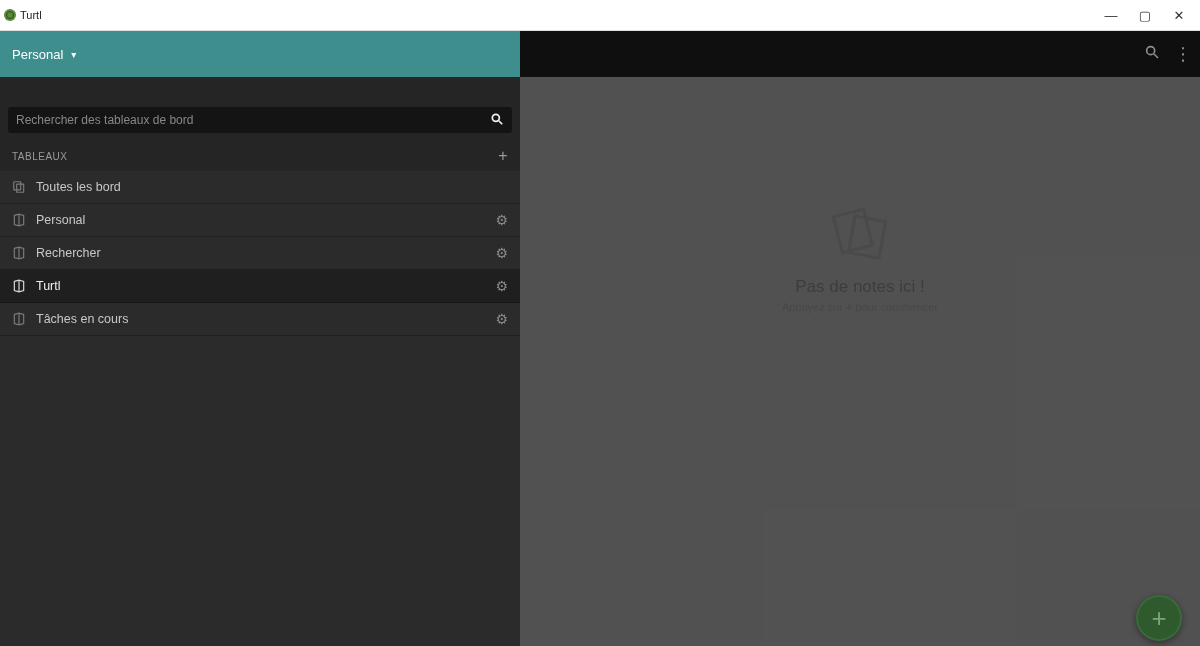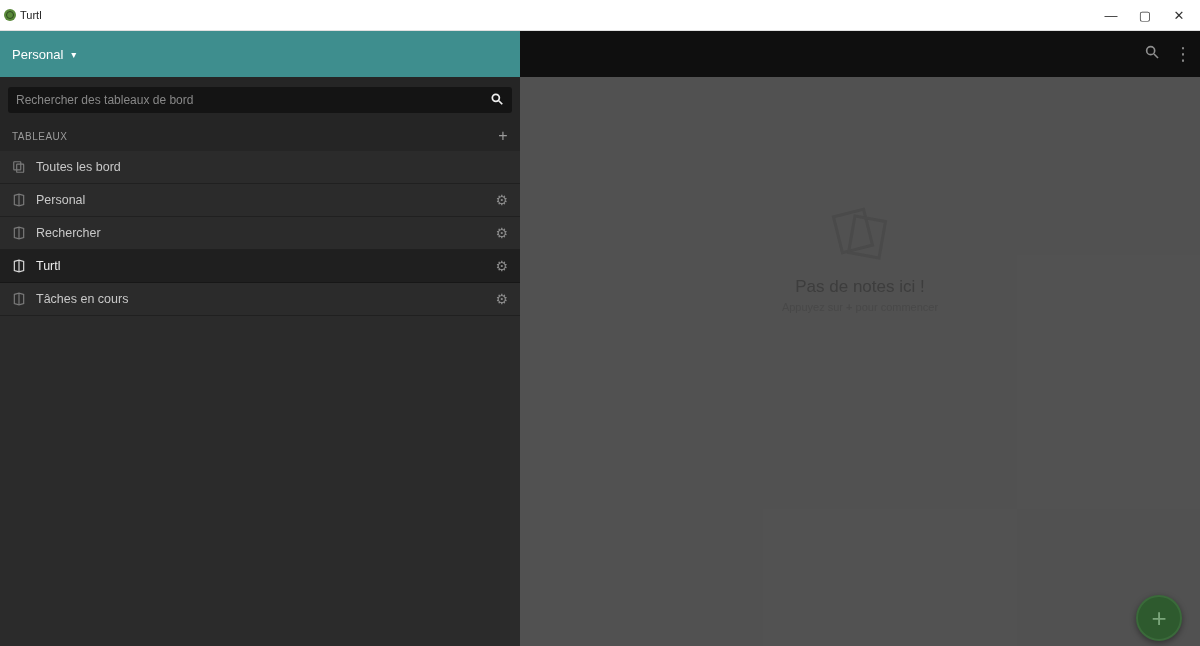--- a/index.html
+++ b/index.html
@@ -59,20 +59,21 @@
     padding: 10px 8px 8px 8px;
     background: #252525;
   }
   .search-box {
     background: #141414;
     border-radius: 3px;
     height: 26px;
     display: flex;
     align-items: center;
     padding: 0 8px;
+    margin-top: 20px;
   }
   .search-box input {
     flex: 1;
     background: transparent;
     border: none;
     outline: none;
     color: #bbb;
     font-size: 12px;
   }
   .search-box input::placeholder { color: #888; }

